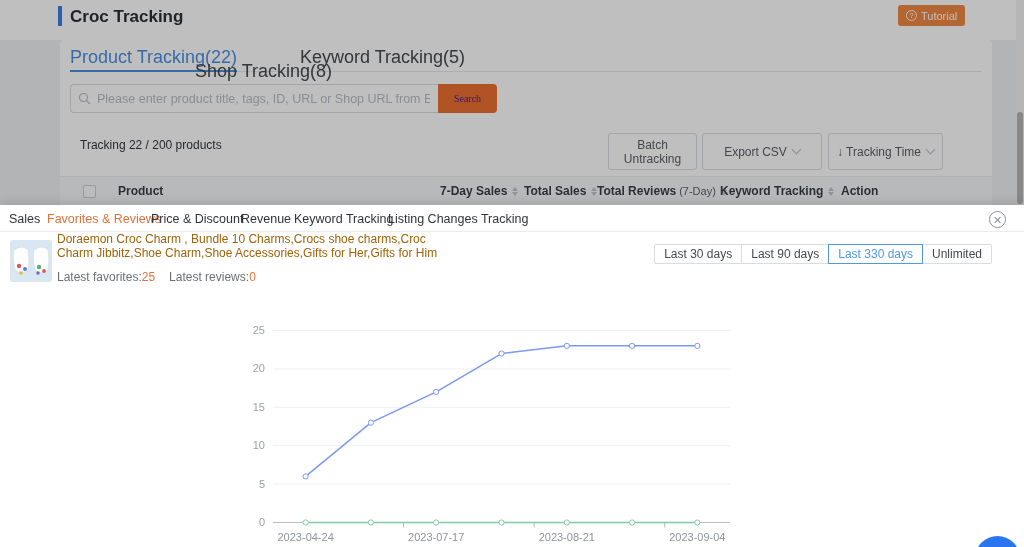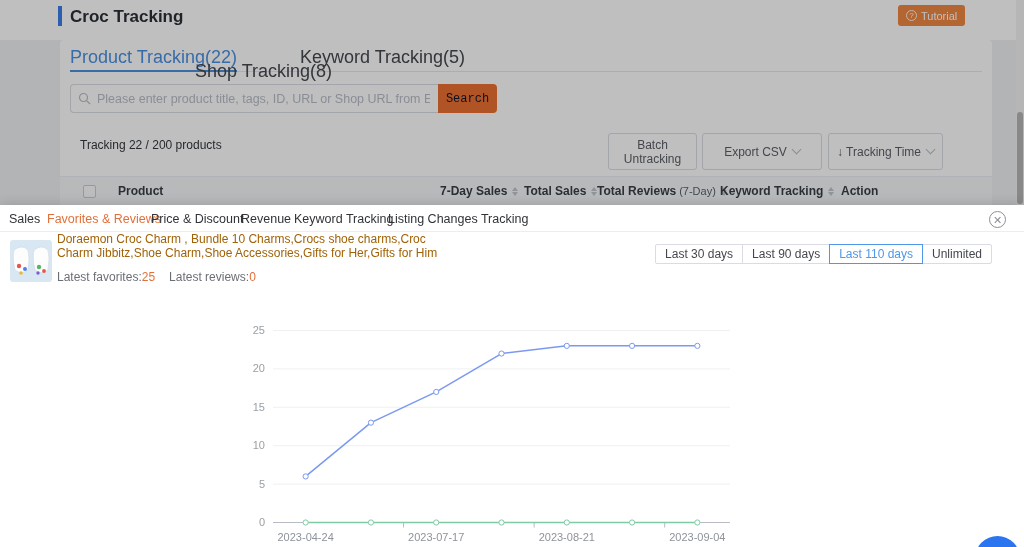--- a/index.html
+++ b/index.html
@@ -20,22 +20,22 @@
   .main-tabs { position:absolute; left:10px; top:8px; right:10px; height:24px; border-bottom:1px solid #e4e7ed; }
   .main-tab { position:absolute; top:0; font-size:18px; color:#44484e; cursor:pointer; height:24px; line-height:18px; }
   .main-tab.active { color:#4a90e2; border-bottom:2px solid #4a90e2; }
   .tab-1 { left:0; } .tab-2 { left:125px;margin-top:14px; } .tab-3 { left:230px; }
 
   .search-wrap { position:absolute; left:10px; top:44px; width:427px; height:29px; display:flex; }
   .search-input { flex:1; border:1px solid #d9dce3; border-right:none; border-radius:4px 0 0 4px;
     padding:0 8px 0 26px; font-size:12.5px; color:#555; outline:none; font-family:"Liberation Sans",sans-serif; }
   .search-input::placeholder { color:#b8bdc7; }
   .search-icon { position:absolute; left:8px; top:8px; pointer-events:none; }
-  .search-btn { width:59px; background:#eb7033; border:none; border-radius:0 4px 4px 0; color:#0f172a;
-    font-size:12px; cursor:pointer; font-family:Liberation Mono, monospace; }
+  .search-btn { width:59px; background:#eb7033; border:none; border-radius:0 4px 4px 0; color:#4c1d95;
+    font-size:10px; cursor:pointer; font-family:Liberation Serif, serif; }
 
   .count-label { position:absolute; left:20px; top:98px; font-size:12px; font-weight:normal; color:#33373d; }
   .tool-btn { position:absolute; top:93px; height:37px; background:#fff; border:1px solid #d9dce3; border-radius:3px;
     font-size:12px; color:#5a5e66; display:flex; align-items:center; justify-content:center; gap:6px; cursor:pointer;
     font-family:"Liberation Sans",sans-serif; }
   .btn-batch { left:548px; width:89px; }
   .btn-export { left:642px; width:120px; }
   .btn-time { left:768px; width:115px; }
   .chev { width:7px; height:7px; border-right:1.5px solid #b9bec7; border-bottom:1.5px solid #b9bec7;
     transform:rotate(45deg); margin-top:-4px; }
@@ -189,21 +189,21 @@
     </svg>
   </div>
   <div class="prod-title">Doraemon Croc Charm , Bundle 10 Charms,Crocs shoe charms,Croc Charm Jibbitz,Shoe Charm,Shoe Accessories,Gifts for Her,Gifts for Him</div>
   <div class="prod-stats">
     <span>Latest favorites:</span><span class="stat-val">25</span><span class="stat-gap"></span><span>Latest reviews:</span><span class="stat-val">0</span>
   </div>
 
   <div class="range-group">
     <button class="range-btn">Last 30 days</button>
     <button class="range-btn">Last 90 days</button>
-    <button class="range-btn active">Last 110 days</button>
+    <button class="range-btn active">Last 330 days</button>
     <button class="range-btn">Unlimited</button>
   </div>
 
   <div class="chart-box"><svg width="500" height="232" viewBox="0 0 500 232" xmlns="http://www.w3.org/2000/svg">
         <line x1="33" y1="207.5" x2="490" y2="207.5" stroke="#b9bcc4" stroke-width="1"></line>
         <text x="25" y="211" text-anchor="end" font-size="11" fill="#9aa0a6" font-family="Liberation Sans, sans-serif">0</text>
         <line x1="33" y1="169.1" x2="490" y2="169.1" stroke="#eef0f3" stroke-width="1"></line>
         <text x="25" y="172.6" text-anchor="end" font-size="11" fill="#9aa0a6" font-family="Liberation Sans, sans-serif">5</text>
         <line x1="33" y1="130.7" x2="490" y2="130.7" stroke="#eef0f3" stroke-width="1"></line>
         <text x="25" y="134.2" text-anchor="end" font-size="11" fill="#9aa0a6" font-family="Liberation Sans, sans-serif">10</text>

